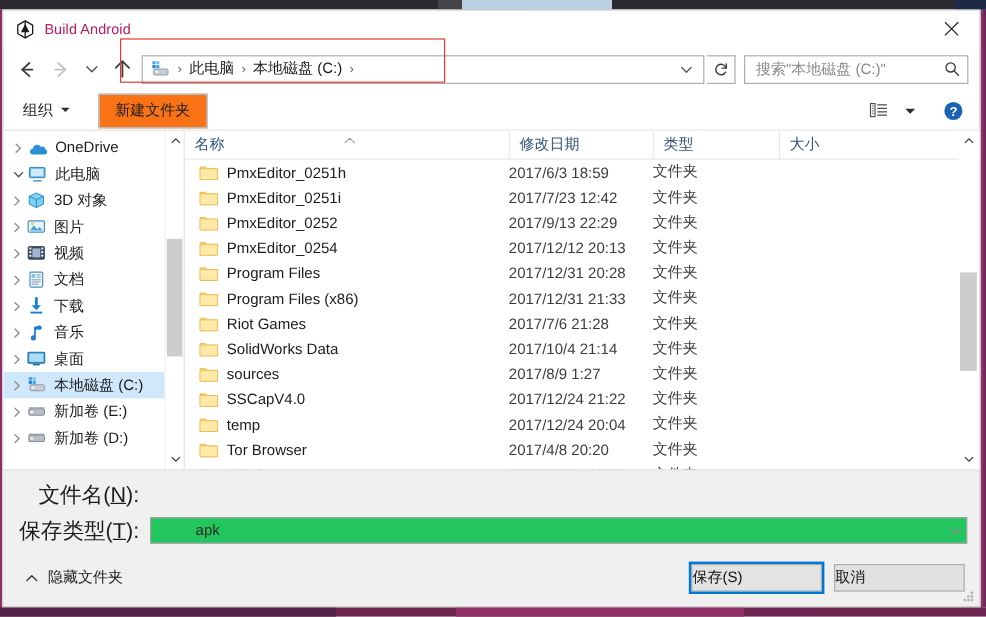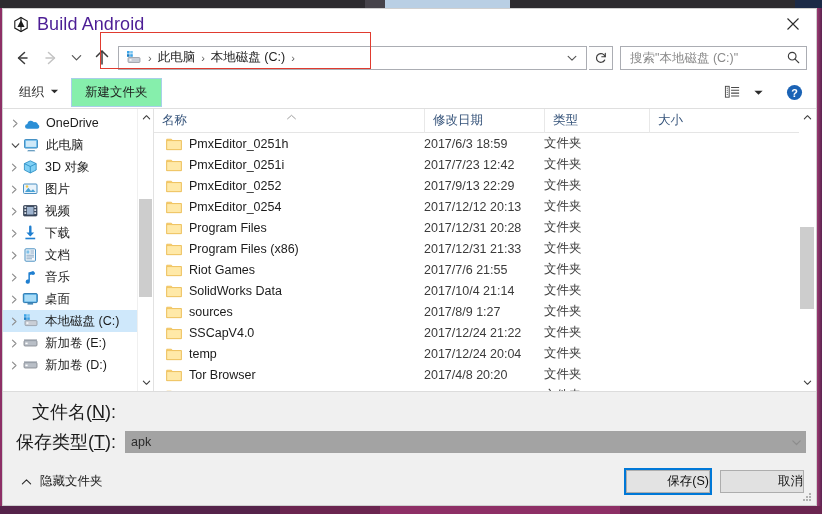--- a/index.html
+++ b/index.html
@@ -61,21 +61,21 @@
   
   .titlebar {
     height: 30px; flex: 0 0 30px;
     display: flex; align-items: center;
     background: #ffffff;
     padding-left: 9px;
     position: relative;
   }
   .unity-icon { width: 18px; height: 18px; flex: 0 0 18px; margin-right: 7px; }
   .title-text {
-    font-size: 18px; color: #4c1d95; letter-spacing: .1px;
+    font-size: 12px; color: #be185d; letter-spacing: .1px;
   }
   .win-close {
     position: absolute; right: 0; top: 0;
     width: 46px; height: 30px;
     display: flex; align-items: center; justify-content: center;
     cursor: default;
   }
   .win-close svg { display: block; }
 
   
@@ -146,22 +146,22 @@
     display: flex; align-items: center;
     padding: 0 9px 0 8px;
     position: relative;
   }
   .tb-organize {
     display: flex; align-items: center; gap: 6px;
     padding: 4px 8px; font-size: 12.5px; color: #1c1c1c; cursor: default;
   }
   .tb-newfolder {
     padding: 5px 13px; font-size: 12.5px; color: #1c1c1c;
-    background: #86efac; border: 1px solid #a8cfe9;
-    margin-left: 4px; cursor: default;
+    background: #f97316; border: 1px solid #a8cfe9;
+    margin-left: 15px; cursor: default;
   }
   .tb-right {
     margin-left: auto; display: flex; align-items: center; gap: 4px;
   }
   .viewbtn {
     width: 26px; height: 24px; display: flex; align-items: center; justify-content: center;
     cursor: default;
   }
   .viewchev { width: 18px; height: 24px; display: flex; align-items: center; justify-content: center; cursor: default; }
   .helpbtn { width: 26px; height: 24px; display: flex; align-items: center; justify-content: center; margin-left: 10px; cursor: default; }
@@ -257,21 +257,21 @@
   .formrow { display: flex; align-items: center; height: 24px; margin-bottom: 6px; }
   .formlabel {
     width: 122px; flex: 0 0 122px; text-align: right; padding-right: 9px;
     font-size: 18px; color: #1b1b1b;
   }
   .formlabel u { text-decoration: underline; }
   .combo {
     flex: 1 1 auto; height: 22px; display: flex; align-items: center;
     border: 1px solid #7a7a7a; background: #ffffff; min-width: 0;
   }
-  .combo.disabled { background: #a3a3a3; border-color: #a2a2a2; }
+  .combo.disabled { background: #22c55e; border-color: #a2a2a2; padding-left: 32px; }
   .combo .val {
     flex: 1 1 auto; padding-left: 5px; font-size: 12.5px; color: #111;
     white-space: nowrap; overflow: hidden;
   }
   .combo.disabled .val { color: #2b2b2b; }
   .combo .cbtn {
     width: 17px; flex: 0 0 17px; height: 20px;
     display: flex; align-items: center; justify-content: center; cursor: default;
   }
 
@@ -280,22 +280,22 @@
     flex: 0 0 auto; background: #f0f0f0;
     display: flex; align-items: center;
     padding: 10px 12px 12px 12px;
   }
   .hidefolders {
     display: flex; align-items: center; gap: 8px;
     font-size: 12.5px; color: #1b1b1b; cursor: default; padding-left: 6px;
   }
   .footer-btns { margin-left: auto; display: flex; align-items: center; gap: 10px; }
   .btn {
-    width: 84px; height: 23px;
-    display: flex; align-items: center; justify-content: flex-end;
+    width: 109px; height: 23px;
+    display: flex; align-items: center; justify-content: flex-start;
     font-size: 12.5px; color: #111;
     background: #e1e1e1; border: 1px solid #adadad;
     cursor: default;
   }
   .btn.primary {
     background: #e3e3e3; border: 1px solid #aeaeae;
     outline: 2px solid #0078d7; outline-offset: 0px;
   }
   .grip {
     position: absolute; right: 3px; bottom: 2px; width: 12px; height: 12px;
@@ -511,38 +511,38 @@
               </svg></span>
             <span>视频</span>
           </div>
           <div class="nav-item lvl2">
             <span class="chev">
               <svg viewBox="0 0 12 12" width="11" height="11">
                 <path d="M3.8 2.4 L7.6 6 L3.8 9.6" stroke="#8d8d8d" stroke-width="1.25" fill="none" stroke-linecap="round" stroke-linejoin="round"></path>
               </svg>
             </span>
             <span class="nico"><svg viewBox="0 0 17 16" width="17" height="16">
+                <rect x="3" y="1.8" width="10.5" height="12.4" rx="1" fill="#f6fafd" stroke="#4a90c2" stroke-width="1"></rect>
+                <rect x="4.4" y="3.4" width="3" height="3.2" fill="#7fc0e8"></rect>
+                <path d="M8.4 4 H12 M8.4 6 H12 M4.4 8.2 H12 M4.4 10 H12 M4.4 11.8 H10" stroke="#6e93b5" stroke-width=".8"></path>
+              </svg></span>
+            <span>文档</span>
+          </div>
+          <div class="nav-item lvl2">
+            <span class="chev">
+              <svg viewBox="0 0 12 12" width="11" height="11">
+                <path d="M3.8 2.4 L7.6 6 L3.8 9.6" stroke="#8d8d8d" stroke-width="1.25" fill="none" stroke-linecap="round" stroke-linejoin="round"></path>
+              </svg>
+            </span>
+            <span class="nico"><svg viewBox="0 0 17 16" width="17" height="16">
                 <path d="M8.3 1.8 L8.3 9.2" stroke="#1f7fd0" stroke-width="2.4" stroke-linecap="round"></path>
                 <path d="M4.4 7.4 L8.3 11.6 L12.2 7.4 Z" fill="#1f7fd0"></path>
                 <rect x="3.4" y="12.7" width="9.8" height="1.6" fill="#1f7fd0"></rect>
               </svg></span>
             <span>下载</span>
-          </div>
-          <div class="nav-item lvl2">
-            <span class="chev">
-              <svg viewBox="0 0 12 12" width="11" height="11">
-                <path d="M3.8 2.4 L7.6 6 L3.8 9.6" stroke="#8d8d8d" stroke-width="1.25" fill="none" stroke-linecap="round" stroke-linejoin="round"></path>
-              </svg>
-            </span>
-            <span class="nico"><svg viewBox="0 0 17 16" width="17" height="16">
-                <rect x="3" y="1.8" width="10.5" height="12.4" rx="1" fill="#f6fafd" stroke="#4a90c2" stroke-width="1"></rect>
-                <rect x="4.4" y="3.4" width="3" height="3.2" fill="#7fc0e8"></rect>
-                <path d="M8.4 4 H12 M8.4 6 H12 M4.4 8.2 H12 M4.4 10 H12 M4.4 11.8 H10" stroke="#6e93b5" stroke-width=".8"></path>
-              </svg></span>
-            <span>文档</span>
           </div>
           <div class="nav-item lvl2">
             <span class="chev">
               <svg viewBox="0 0 12 12" width="11" height="11">
                 <path d="M3.8 2.4 L7.6 6 L3.8 9.6" stroke="#8d8d8d" stroke-width="1.25" fill="none" stroke-linecap="round" stroke-linejoin="round"></path>
               </svg>
             </span>
             <span class="nico"><svg viewBox="0 0 17 16" width="17" height="16">
                 <path d="M11.6 2 L6.4 3.4 L6.4 10.6 a2.1 2.1 0 1 0 1.5 1.9 V6 L11.6 4.8 Z" fill="#1f7fd0"></path>
                 <ellipse cx="11" cy="4.2" rx="1.9" ry="1.7" fill="#1f7fd0"></ellipse>
@@ -715,21 +715,21 @@
             <div class="cell c-size"></div>
           </div>
           <div class="row">
             <div class="cell c-name">
               <span class="folder-ico"><svg viewBox="0 0 16 14" width="16" height="14">
                   <path d="M.7 2.2 H5.4 L6.6 3.6 H15.3 V12.6 H.7 Z" fill="#ffd777" stroke="#e8b648" stroke-width=".7"></path>
                   <path d="M.7 3.6 H15.3 V12.6 H.7 Z" fill="#ffe9a8" stroke="#e8b648" stroke-width=".6"></path>
                 </svg></span>
               <span>Riot Games</span>
             </div>
-            <div class="cell c-date">2017/7/6 21:55</div>
+            <div class="cell c-date">2017/7/6 21:28</div>
             <div class="cell c-type">文件夹</div>
             <div class="cell c-size"></div>
           </div>
           <div class="row">
             <div class="cell c-name">
               <span class="folder-ico"><svg viewBox="0 0 16 14" width="16" height="14">
                   <path d="M.7 2.2 H5.4 L6.6 3.6 H15.3 V12.6 H.7 Z" fill="#ffd777" stroke="#e8b648" stroke-width=".7"></path>
                   <path d="M.7 3.6 H15.3 V12.6 H.7 Z" fill="#ffe9a8" stroke="#e8b648" stroke-width=".6"></path>
                 </svg></span>
               <span>SolidWorks Data</span>

